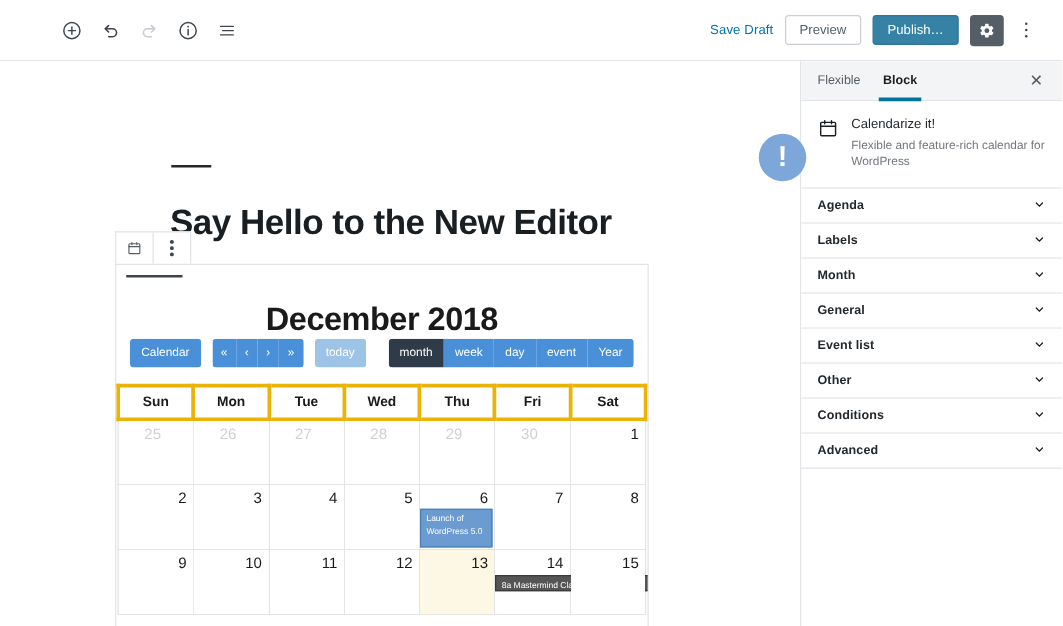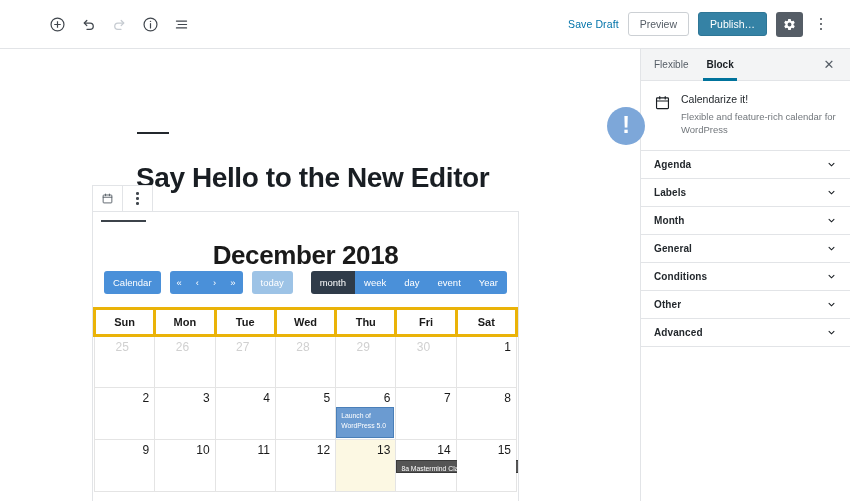--- a/index.html
+++ b/index.html
@@ -381,32 +381,38 @@
               <path d="M5.5 8l4.5 4.5L14.5 8"></path>
             </svg></span>
       </div>
       <div class="sb-panel">
         <span class="sb-panel-label">General</span>
         <span class="sb-chev"><svg width="11" height="11" viewBox="0 0 20 20" fill="none" stroke="currentColor" stroke-width="1.9" stroke-linecap="round">
               <path d="M5.5 8l4.5 4.5L14.5 8"></path>
             </svg></span>
       </div>
       <div class="sb-panel">
+        <span class="sb-panel-label">Event list</span>
+        <span class="sb-chev"><svg width="11" height="11" viewBox="0 0 20 20" fill="none" stroke="currentColor" stroke-width="1.9" stroke-linecap="round">
+              <path d="M5.5 8l4.5 4.5L14.5 8"></path>
+            </svg></span>
+      </div>
+      <div class="sb-panel">
+        <span class="sb-panel-label">Other</span>
+        <span class="sb-chev"><svg width="11" height="11" viewBox="0 0 20 20" fill="none" stroke="currentColor" stroke-width="1.9" stroke-linecap="round">
+              <path d="M5.5 8l4.5 4.5L14.5 8"></path>
+            </svg></span>
+      </div>
+      <div class="sb-panel">
         <span class="sb-panel-label">Conditions</span>
         <span class="sb-chev"><svg width="11" height="11" viewBox="0 0 20 20" fill="none" stroke="currentColor" stroke-width="1.9" stroke-linecap="round">
               <path d="M5.5 8l4.5 4.5L14.5 8"></path>
             </svg></span>
       </div>
       <div class="sb-panel">
-        <span class="sb-panel-label">Other</span>
-        <span class="sb-chev"><svg width="11" height="11" viewBox="0 0 20 20" fill="none" stroke="currentColor" stroke-width="1.9" stroke-linecap="round">
-              <path d="M5.5 8l4.5 4.5L14.5 8"></path>
-            </svg></span>
-      </div>
-      <div class="sb-panel">
         <span class="sb-panel-label">Advanced</span>
         <span class="sb-chev"><svg width="11" height="11" viewBox="0 0 20 20" fill="none" stroke="currentColor" stroke-width="1.9" stroke-linecap="round">
               <path d="M5.5 8l4.5 4.5L14.5 8"></path>
             </svg></span>
       </div>
     </div>
   </div>
 
 </div>
 

